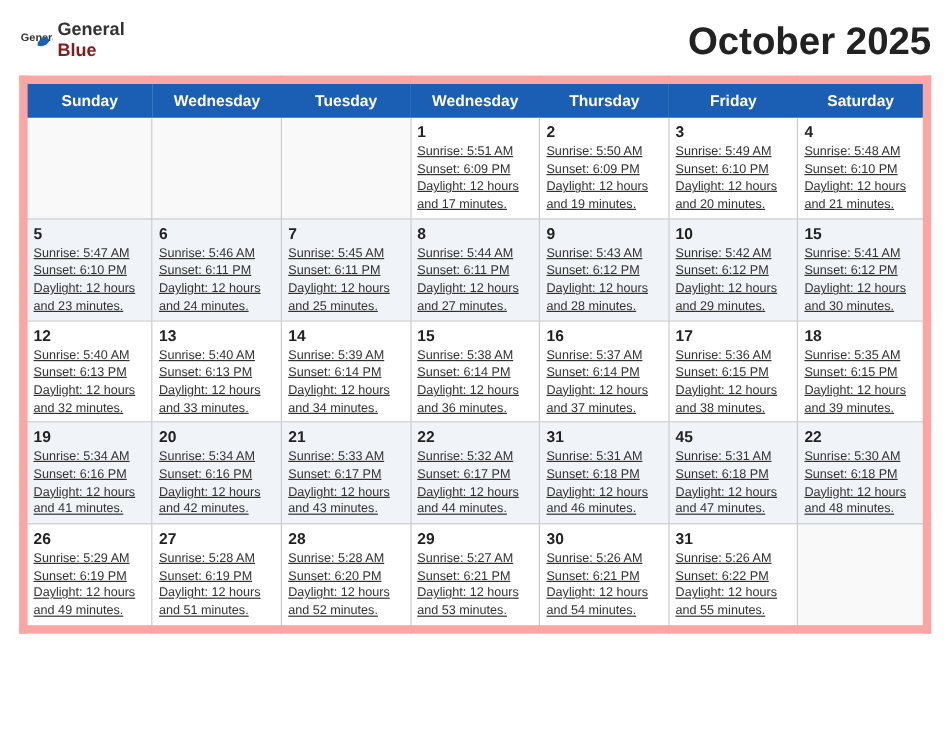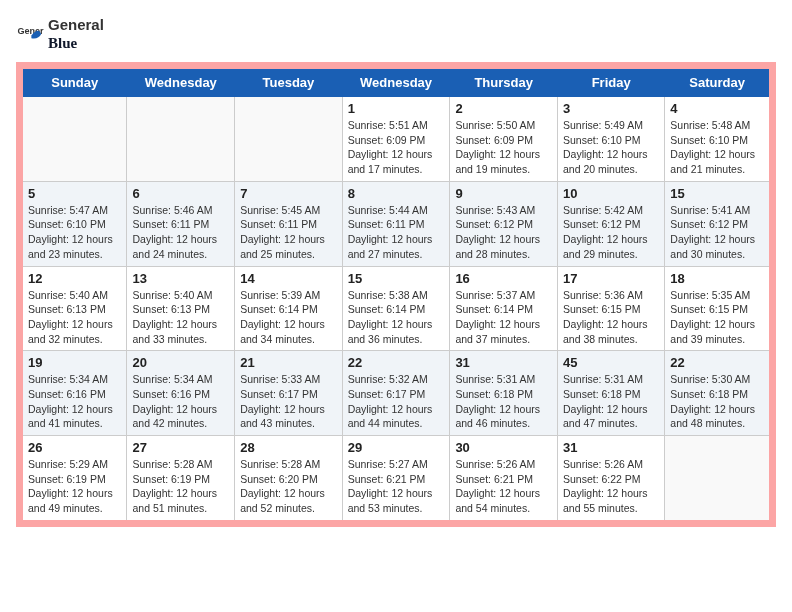--- a/index.html
+++ b/index.html
@@ -19,21 +19,21 @@
     .logo {
       display: flex;
       align-items: center;
       gap: 4px;
     }
     .logo-text {
       font-size: 15px;
       line-height: 1.2;
     }
     .logo-general { color: #333; font-weight: bold; }
-    .logo-blue { color: #0f172a; font-weight: bold; font-family: Liberation Serif, serif; }
+    .logo-blue { color: #7f1d1d; font-weight: bold; }
     .logo-icon {
       width: 28px;
       height: 28px;
     }
     .title-area {
       text-align: right;
     }
     .month-title {
       font-size: 32px;
       font-weight: bold;
@@ -72,40 +72,42 @@
     .day-number {
       font-size: 13px;
       font-weight: bold;
       margin-bottom: 2px;
       color: #222;
     }
     .day-detail {
       font-size: 10.5px;
       color: #333;
       line-height: 1.4;
+      text-decoration: underline;
     }
     .empty-cell {
       background: #f9f9f9 !important;
     }
   </style>
 </head>
 <body>
 
 <div class="header-area">
   <div class="logo">
     <svg class="logo-icon" viewBox="0 0 40 40" xmlns="http://www.w3.org/2000/svg">
       <text x="2" y="20" font-size="13" font-weight="bold" fill="#333">General</text>
       <path d="M22 22 Q32 10 36 20 Q32 28 22 26 Z" fill="#1a5fb4"></path>
     </svg>
     <div class="logo-text">
       <div><span class="logo-general">General</span></div>
       <div><span class="logo-blue">Blue</span></div>
     </div>
   </div>
   <div class="title-area">
+    <div class="month-title">October 2025</div>
   </div>
 </div>
 
 <table class="calendar-table">
   <thead>
     <tr>
     <th>Sunday</th>
         <th>Wednesday</th>
         <th>Tuesday</th>
         <th>Wednesday</th>

